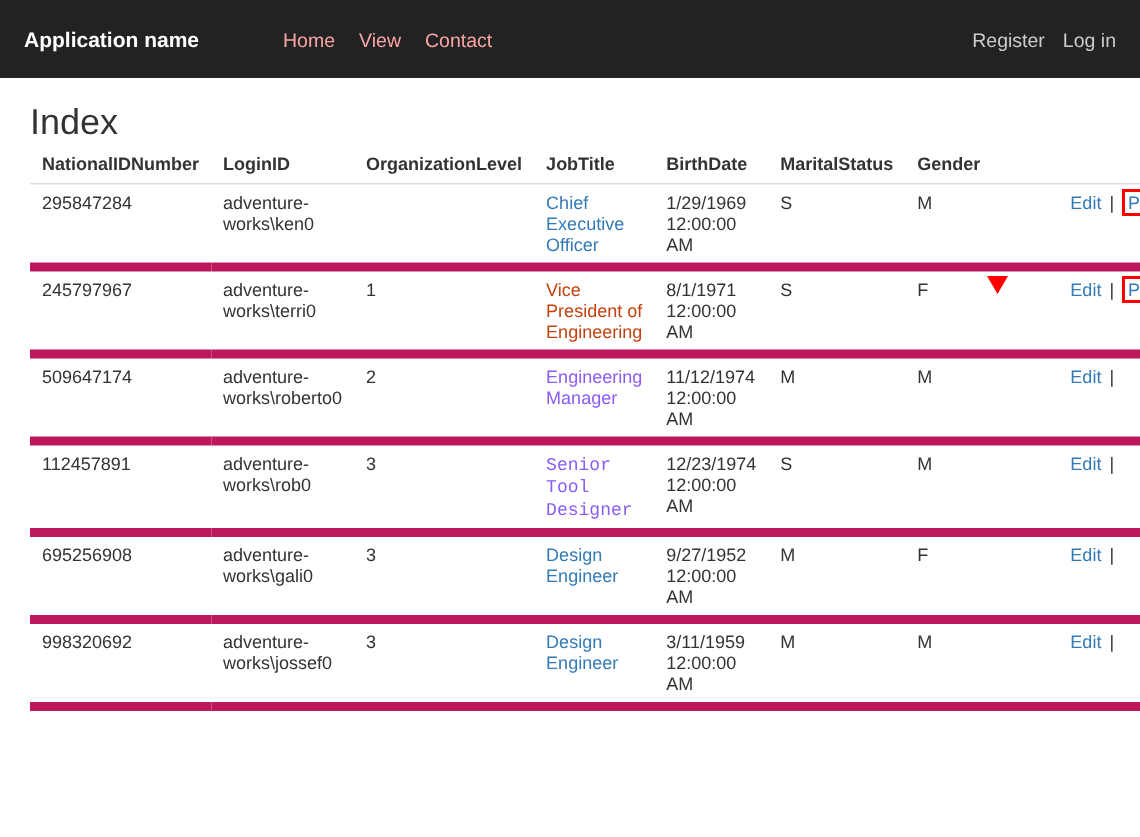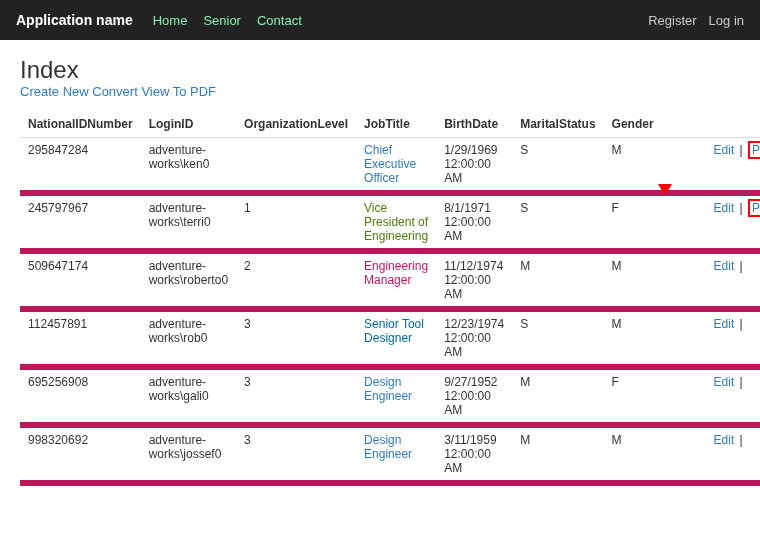--- a/index.html
+++ b/index.html
@@ -13,35 +13,36 @@
       overflow: hidden;
     }
 
     
     .navbar {
       background: #222;
       color: #ccc;
       display: flex;
       align-items: center;
       padding: 0 16px;
-      height: 40px;
+      height: 52px;
+      gap: 36px;
     }
     .navbar-brand {
       color: #fff;
       font-size: 14px;
       font-weight: bold;
       margin-right: 20px;
     }
     .navbar-links {
       display: flex;
       gap: 16px;
       flex: 1;
     }
     .navbar-links a {
-      color: #86efac;
+      color: #fca5a5;
       text-decoration: none;
       font-size: 13px;
     }
     .navbar-right {
       display: flex;
       gap: 12px;
     }
     .navbar-right a {
       color: #ccc;
       text-decoration: none;
@@ -121,32 +122,31 @@
   </style>
 </head>
 <body>
 
 <div class="screen-wrapper">
 
   <nav class="navbar">
     <span class="navbar-brand">Application name</span>
     <div class="navbar-links">
       <a>Home</a>
-      <a>Senior</a>
+      <a>View</a>
       <a>Contact</a>
     </div>
     <div class="navbar-right">
       <a>Register</a>
       <a>Log in</a>
     </div>
   </nav>
 
   <div class="main-content">
     <h1 class="page-title">Index</h1>
-    <a class="create-link">Create New Convert View To PDF</a>
 
     
     <table>
       <thead>
         <tr>
           <th>NationalIDNumber</th>
           <th>LoginID</th>
           <th>OrganizationLevel</th>
           <th>JobTitle</th>
           <th>BirthDate</th>
@@ -163,41 +163,41 @@
             <td><a href="#" style="color: rgb(51, 122, 183); text-decoration: none;">Chief Executive Officer</a></td>
             <td>1/29/1969 12:00:00 AM</td>
             <td>S</td>
             <td>M</td>
             <td class="action-links" style="white-space: nowrap;"><a href="#">Edit</a><span class="separator"> | </span><a href="#" class="highlighted" style="border: 2px solid red; padding: 0px 2px;">Print Details</a> </td>
           </tr>
           <tr>
             <td>245797967</td>
             <td>adventure-works\terri0</td>
             <td>1</td>
-            <td><a href="#" style="color: #4d7c0f; text-decoration: none; text-align: right;">Vice President of Engineering</a></td>
+            <td><a href="#" style="color: #c2410c; text-decoration: none; text-align: right;">Vice President of Engineering</a></td>
             <td>8/1/1971 12:00:00 AM</td>
             <td>S</td>
             <td>F</td>
             <td class="action-links" style="white-space: nowrap;"><a href="#">Edit</a><span class="separator"> | </span><a href="#" class="highlighted" style="border: 2px solid red; padding: 0px 2px;">Print Details</a> </td>
           </tr>
           <tr>
             <td>509647174</td>
             <td>adventure-works\roberto0</td>
             <td>2</td>
-            <td><a href="#" style="color: #be185d; text-decoration: none;">Engineering Manager</a></td>
+            <td><a href="#" style="color: #8b5cf6; text-decoration: none;">Engineering Manager</a></td>
             <td>11/12/1974 12:00:00 AM</td>
             <td>M</td>
             <td>M</td>
             <td class="action-links" style="white-space: nowrap;"><a href="#">Edit</a><span class="separator"> | </span><a href="#">Print Details</a> </td>
           </tr>
           <tr>
             <td>112457891</td>
             <td>adventure-works\rob0</td>
             <td>3</td>
-            <td><a href="#" style="color: #0369a1; text-decoration: none;">Senior Tool Designer</a></td>
+            <td><a href="#" style="color: #8b5cf6; text-decoration: none; font-family: Liberation Mono, monospace;">Senior Tool Designer</a></td>
             <td>12/23/1974 12:00:00 AM</td>
             <td>S</td>
             <td>M</td>
             <td class="action-links" style="white-space: nowrap;"><a href="#">Edit</a><span class="separator"> | </span><a href="#">Print Details</a> </td>
           </tr>
           <tr>
             <td>695256908</td>
             <td>adventure-works\gali0</td>
             <td>3</td>
             <td><a href="#" style="color: rgb(51, 122, 183); text-decoration: none;">Design Engineer</a></td>

